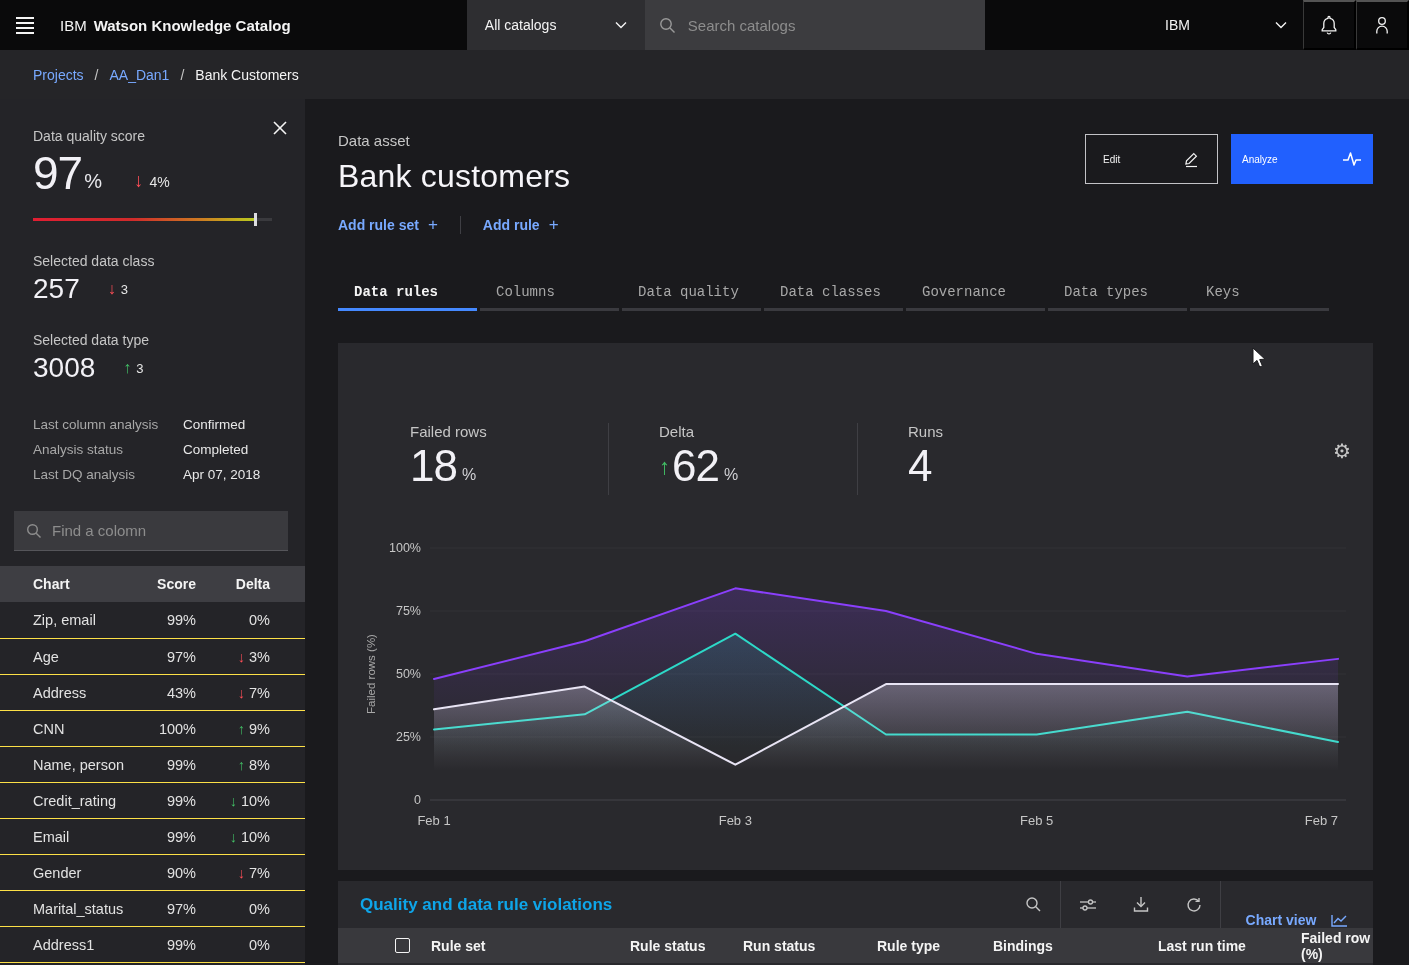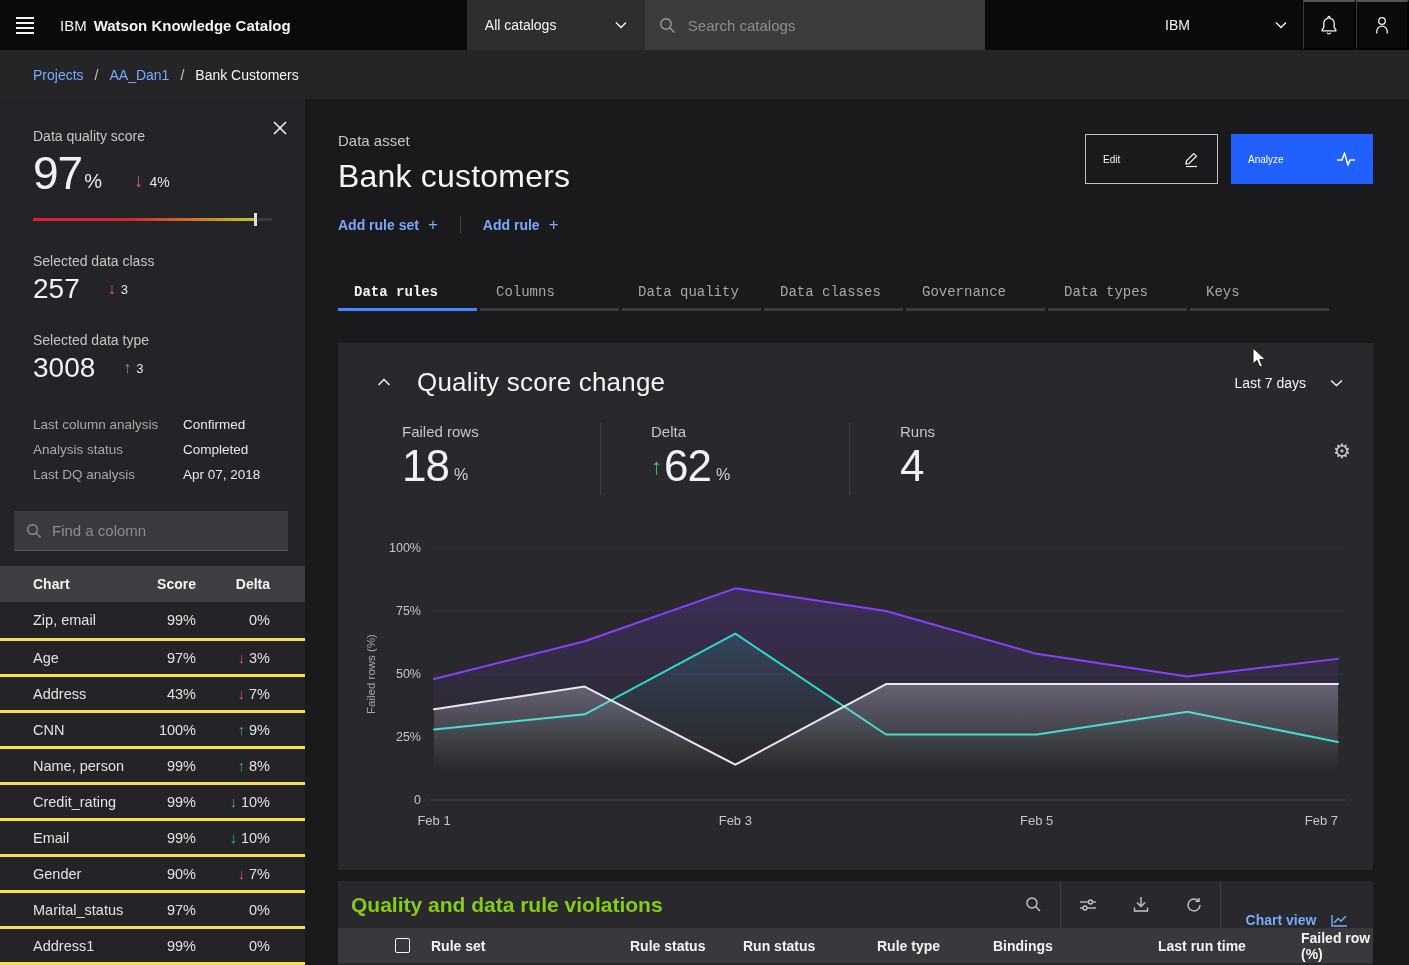--- a/index.html
+++ b/index.html
@@ -54,72 +54,72 @@
   .details{ margin-top:28px; }
   .drow{ display:flex; height:25px; align-items:center; font-size:13.5px; }
   .drow .dl{ width:150px; color:#a8a8a8; }
   .drow .dv{ color:#e8e8e8; }
   .side-search{ margin:24px 17px 0 14px; height:40px; background:#3a3a3e; border-bottom:1px solid #55555a; display:flex; align-items:center; gap:10px; padding:0 12px; }
   .side-search input{ background:transparent; border:none; outline:none; color:#f4f4f4; font-size:15px; width:100%; font-family:inherit; }
   .side-search input::placeholder{ color:#8d8d8d; }
   .side-table{ margin-top:15px; }
   .srow,.shead{ display:flex; align-items:center; height:36px; padding:0 35px 0 33px; }
   .shead{ background:#3e3e43; font-weight:700; font-size:14px; }
-  .srow{ font-size:14.5px; color:#e2e2e2; border-top:3px solid #fde047; cursor:pointer; }
+  .srow{ font-size:14.5px; color:#e2e2e2; border-top:1px solid #fde047; cursor:pointer; }
   .srow:first-child{ border-top:none; }
   .c-name{ flex:1; }
   .c-score{ width:58px; text-align:right; }
   .c-delta{ width:74px; text-align:right; }
   .c-delta .arr{ margin-right:4px; }
   .srow.partial{ height:8px; overflow:hidden; align-items:flex-start; }
   
   .main{ flex:1; position:relative; padding-left:33px; }
   .asset-head{ display:flex; justify-content:space-between; padding:33px 36px 0 0; }
   .kicker{ color:#c6c6c6; font-size:15px; }
   .asset-title{ font-size:32px; font-weight:300; color:#f6f5f9; margin-top:9px; letter-spacing:.2px; }
   .add-links{ display:flex; align-items:center; margin-top:20px; font-size:14px; }
   .add-link{ color:#78a9ff; display:flex; align-items:center; gap:9px; cursor:pointer; font-weight:600; }
   .add-link .plus{ font-size:17px; font-weight:400; }
   .link-div{ width:1px; height:18px; background:#3f3f44; margin:0 22px; }
   .btn-row{ display:flex; align-items:flex-start; padding-top:2px; }
   .btn{ height:50px; display:flex; align-items:center; justify-content:space-between; font-size:10px; cursor:pointer; font-family:inherit; }
   .btn-edit{ width:133px; background:transparent; border:1px solid #c2c2c6; color:#f4f4f4; padding:0 17px; }
-  .btn-analyze{ width:142px; background:#2160fe; border:none; color:#fff; padding:0 17px; margin-left:13px; }
+  .btn-analyze{ width:142px; background:#2160fe; border:none; color:#fff; padding:0 11px; margin-left:13px; }
   
   .tabs{ display:flex; gap:3px; margin-top:40px;font-family:Liberation Mono, monospace; }
   .tab{ width:139px; height:36px; padding:9px 0 0 16px; font-size:14px; color:#a8a8a8; border-bottom:3px solid #3a3a3f; cursor:pointer; }
   .tab.active{ color:#f4f4f4; font-weight:700; border-bottom-color:#4589ff; }
   
   .card{ width:1035px; background:#29292d; }
   .chart-card{ position:relative; height:527px; margin-top:32px; }
   .card-head{ display:flex; align-items:center; padding:24px 30px 0 35px; }
   .collapse-btn{ background:none; border:none; cursor:pointer; padding:4px; }
   .chart-title{ font-size:26px; font-weight:400; color:#f4f4f4; margin-left:22px; letter-spacing:.2px; }
   .range-dd{ margin-left:auto; display:flex; align-items:center; gap:24px; cursor:pointer; font-size:14px; color:#f4f4f4; }
-  .kpi-row{ position:absolute; left:64px; top:80px; display:flex;gap:35px; }
+  .kpi-row{ position:absolute; left:72px; top:80px; display:flex;gap:35px; }
   .kpi{ width:163px; }
   .kpi:last-child{ width:100px; }
   .kpi-label{ color:#c6c6c6; font-size:15px; }
   .kpi-val{ display:flex; align-items:flex-end; margin-top:4px; }
   .kpi-num{ font-size:44px; font-weight:300; line-height:1; color:#f2f1f6; letter-spacing:-1px; }
   .kpi-unit{ font-size:16px; color:#d0d0d4; margin-left:5px; padding-bottom:4px; }
   .kpi-arr{ font-size:22px; padding-bottom:8px; margin-right:2px; }
   .kpi-div{ width:1px; height:72px; background:#3f3f44; margin-right:15px; }
   .kpi{ padding-right:14px; }
   .legend{ position:absolute; left:505px; top:84px; }
   .legend-item{ display:flex; align-items:center; gap:10px; height:25px; cursor:pointer; }
   .legend-ring{ width:9px; height:9px; border-radius:50%; border:2px solid #fff; background:#1d1d20; flex:none; }
   .legend-label{ font-size:13px; color:#e4e4e8; }
   .gear-btn{ position:absolute; right:22px; top:96px; background:none; border:none; color:#c6c6c6; font-size:20px; cursor:pointer; }
   .plot{ position:absolute; left:24px; top:182px; width:990px; height:312px; }
   .plot svg{ width:100%; height:100%; display:block; }
   
   .violations{ margin-top:11px; height:160px; }
   .vio-titlebar{ display:flex; align-items:stretch; height:47px; }
-  .vio-title{ flex:1; display:flex; align-items:center; padding-left:13px; font-size:21px; font-weight:700; color:#84cc16; }
+  .vio-title{ flex:1; display:flex; align-items:center; padding-left:22px; font-size:17px; font-weight:700; color:#0ea5e9; }
   .vio-cell{ width:53px; display:flex; align-items:center; justify-content:center; cursor:pointer; background:none; border:none; color:#c6c6c6; }
   .vio-group{ display:flex; border-left:1px solid #3f3f44; }
   .vio-chartview{ width:153px; border-left:1px solid #3f3f44; display:flex; align-items:flex-end; justify-content:center; gap:14px; color:#78a9ff; font-size:14px; font-weight:600; cursor:pointer; }
   .vio-head{ display:flex; align-items:center; height:35px; background:#39393d; padding-left:57px; font-weight:700; font-size:14px; }
   .vio-check{ width:15px; height:15px; border:1.6px solid #f4f4f4; border-radius:2px; margin-right:21px; flex:none; cursor:pointer; }
   .vio-col{ flex:none; }
   
   .cursor{ position:absolute; left:1252px; top:347px; pointer-events:none; }
   .icon{ display:inline-flex; }
 </style>
@@ -365,36 +365,20 @@
           <div class="tab active">Data rules</div>
           <div class="tab">Columns</div>
           <div class="tab">Data quality</div>
           <div class="tab">Data classes</div>
           <div class="tab">Governance</div>
           <div class="tab">Data types</div>
           <div class="tab">Keys</div>
         </div>
 
       <section class="card chart-card">
-        <div class="card-head">
-          <button class="collapse-btn">
-            <svg width="14" height="9" viewBox="0 0 14 9">
-                <polyline points="1.5,7 7,1.5 12.5,7" fill="none" stroke="#f4f4f4" stroke-width="1.5"></polyline>
-              </svg>
-          </button>
-          <span class="chart-title">Quality score change</span>
-          <span class="range-dd">
-            <span>Last 7 days</span>
-            <span class="icon">
-              <svg width="13" height="8" viewBox="0 0 13 8">
-                  <polyline points="1,1.5 6.5,6.5 12,1.5" fill="none" stroke="#f4f4f4" stroke-width="1.4"></polyline>
-                </svg>
-            </span>
-          </span>
-        </div>
         <div class="kpi-row" id="kpi-row">
             <div class="kpi">
               <div class="kpi-label">Failed rows</div>
               <div class="kpi-val">
                 <span class="kpi-num">18</span>
                 <span class="kpi-unit">%</span>
               </div>
             </div>
             <div class="kpi-div"></div>
             <div class="kpi">

